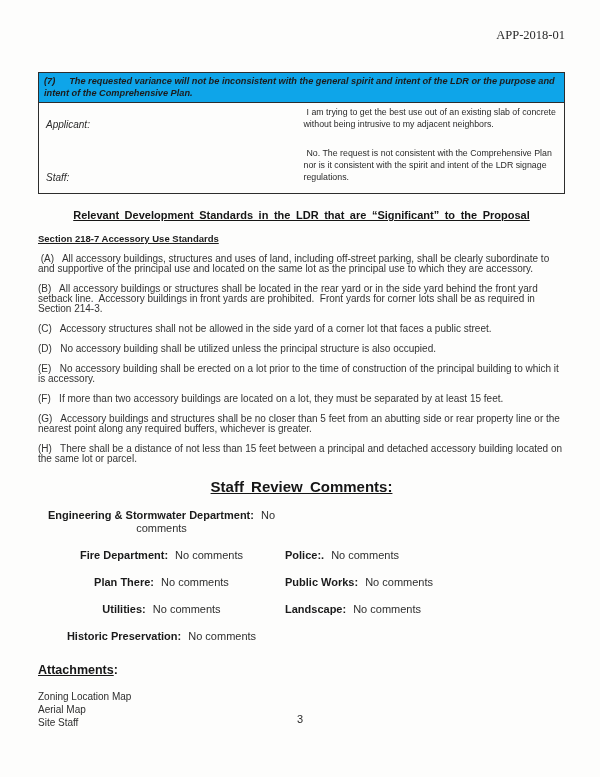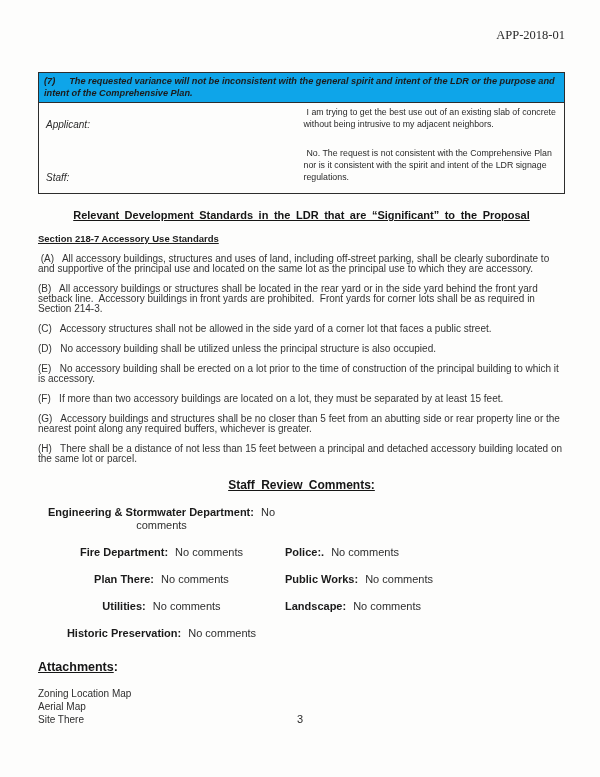--- a/index.html
+++ b/index.html
@@ -85,21 +85,21 @@
     font-size: 10px;
     line-height: 10px;
     white-space: pre-wrap;
     color: #333;
   }
 
   
   .review-heading {
     margin: 14px 0 0 0;
     text-align: center;
-    font-size: 12px;
+    font-size: 15px;
     font-weight: bold;
     text-decoration: underline;
     word-spacing: 3px;
     color: #161616;
   }
   .dept-row {
     display: flex;
     margin-top: 14px;
     font-size: 11px;
     line-height: 13px;
@@ -213,18 +213,18 @@
     </div>
   </div>
 
   <div class="attach-heading">
     <span class="u">Attachments</span><span>:</span>
   </div>
 
   <div class="attach-list">
     <div class="attach-item">Zoning Location Map</div>
     <div class="attach-item">Aerial Map</div>
-    <div class="attach-item">Site There</div>
+    <div class="attach-item">Site Staff</div>
   </div>
 
   <div class="page-num">3</div>
 
 </div>
 
 </body></html>

